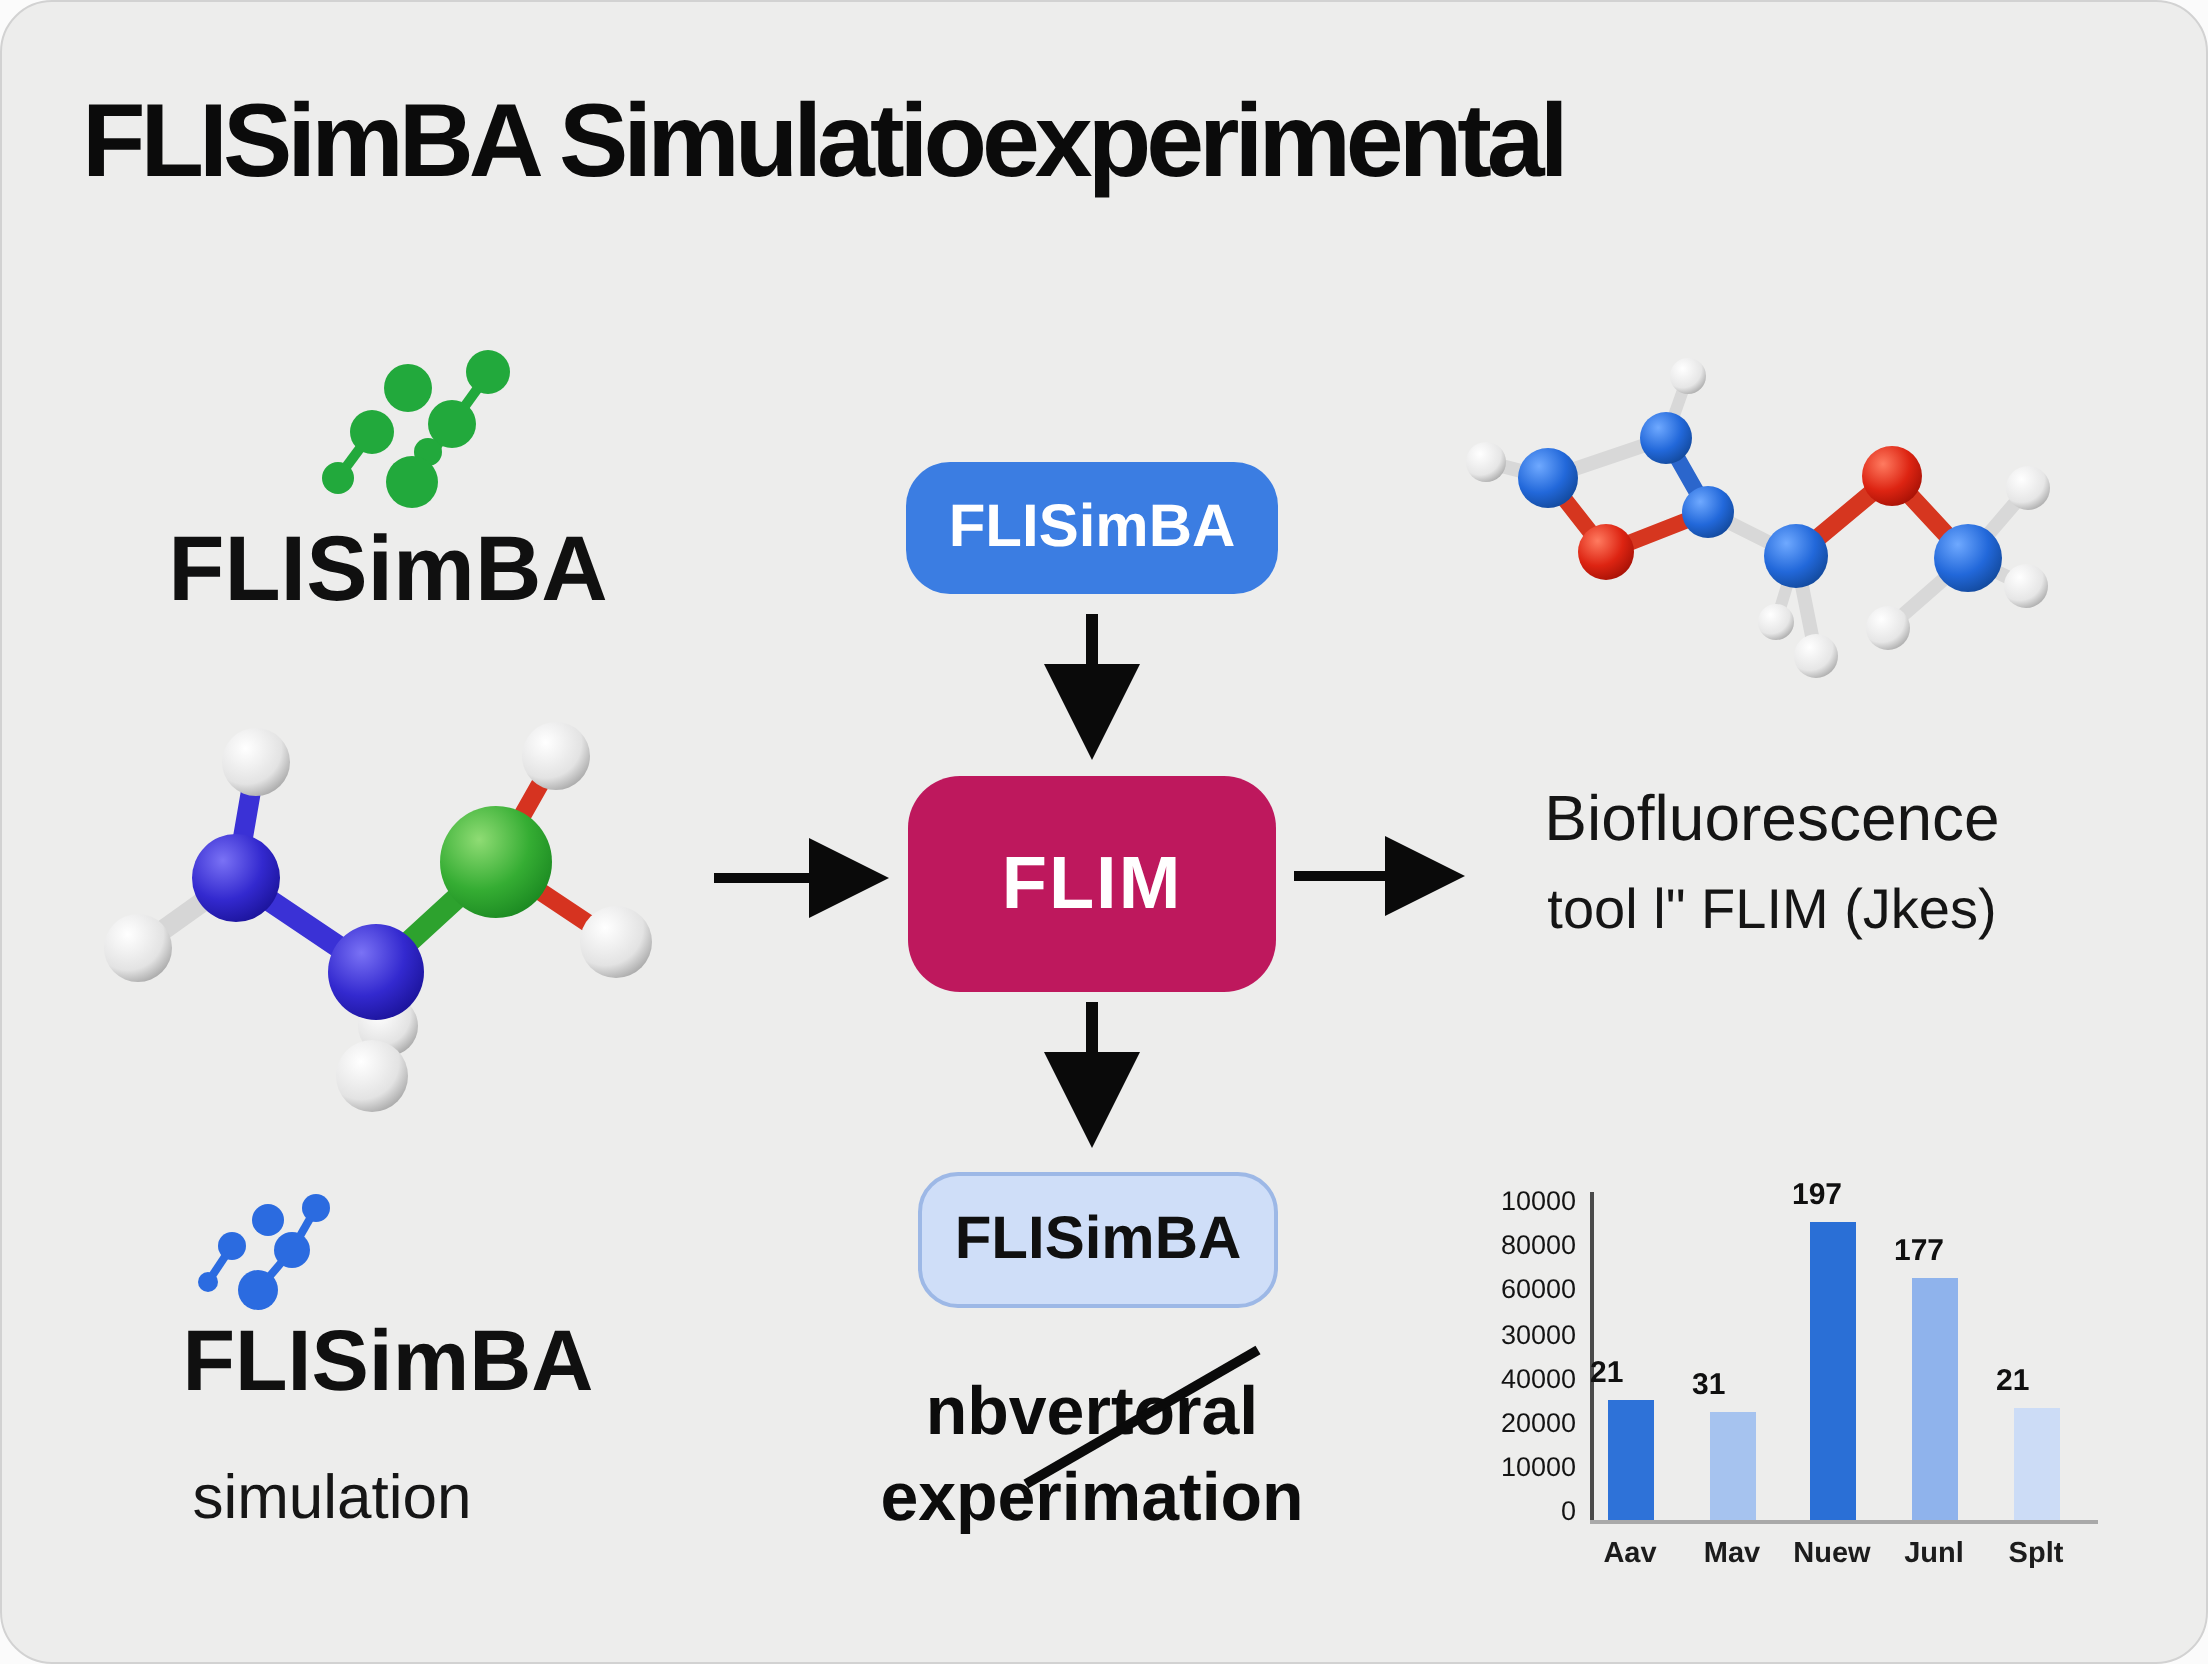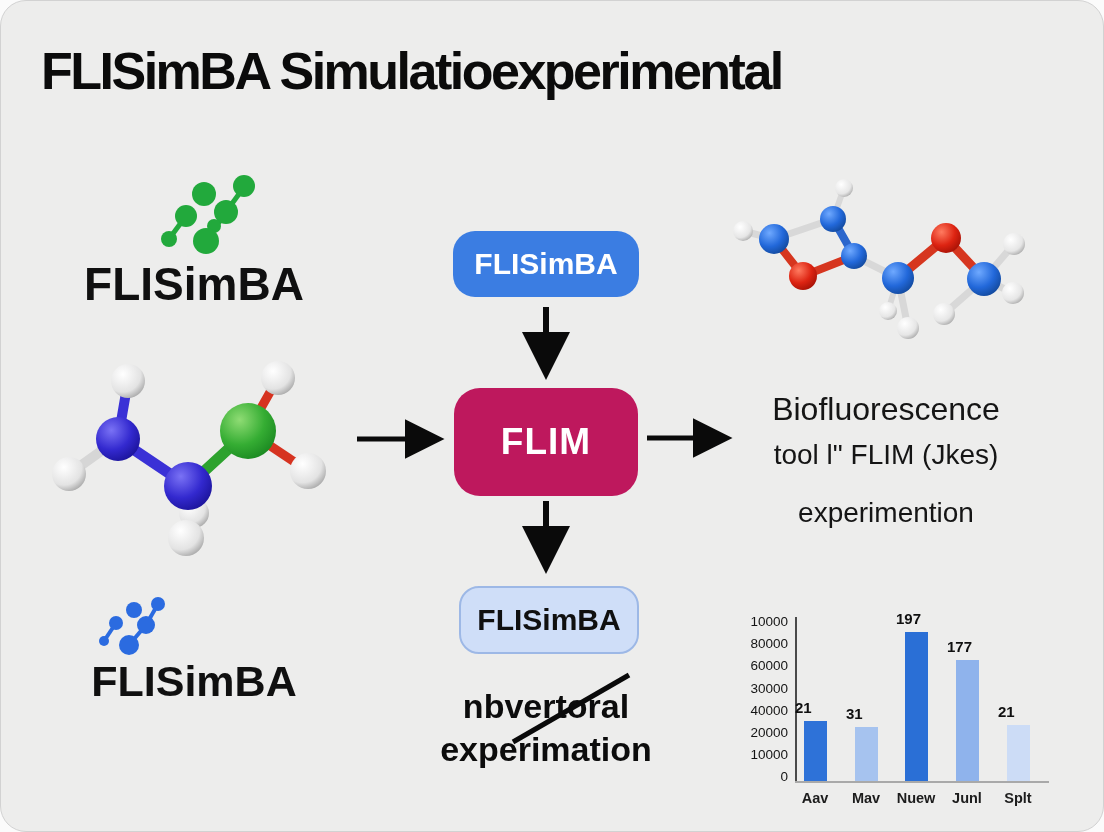--- a/index.html
+++ b/index.html
@@ -17,21 +17,21 @@
   .box-bot{left:458px;top:585px;width:180px;height:68px;border-radius:20px;background:#cfdef8;border:2px solid #9db8e6;color:#101010;font-size:30px;box-sizing:border-box;}
   .strike-block{left:395px;top:686px;width:300px;text-align:center;color:#0c0c0c;}
   .strike-l1{font-size:34px;font-weight:600;}
   .strike-l2{font-size:34px;font-weight:600;margin-top:4px;}
   .right-text{left:733px;top:390px;width:304px;text-align:center;color:#151515;}
   .rt-l1{font-size:32px;font-weight:500;}
   .rt-l2{font-size:28px;font-weight:500;margin-top:11px;white-space:nowrap;}
   .rt-l3{font-size:28px;font-weight:500;margin-top:26px;}
   .overlay{left:0;top:0;pointer-events:none;}
   
-  .chart{left:735px;top:603px;width:340px;height:220px;}
+  .chart{left:735px;top:582px;width:340px;height:220px;}
   .ytick{position:absolute;width:52px;text-align:right;font-size:13.5px;font-weight:500;color:#141414;line-height:13px;}
   .yaxis-line{position:absolute;left:59px;top:13px;width:2px;height:166px;background:#4a4a4a;}
   .xaxis-line{position:absolute;left:59px;top:177px;width:254px;height:2px;background:#a9a9a9;}
   .bar{position:absolute;}
   .bar-label{position:absolute;font-size:15px;font-weight:600;color:#101010;text-align:left;width:40px;}
   .xlabel{position:absolute;top:186px;width:60px;text-align:center;font-size:14.5px;font-weight:600;color:#1c1c1c;}
 </style>
 </head>
 <body>
 
@@ -106,34 +106,34 @@
       <circle cx="38" cy="17" r="8"></circle>
         <circle cx="62" cy="11" r="7"></circle>
       <circle cx="20" cy="30" r="7"></circle>
         <circle cx="50" cy="32" r="9"></circle>
       <circle cx="8" cy="48" r="5"></circle>
         <circle cx="33" cy="52" r="10"></circle>
     </g>
   </svg>
 
   <div class="abs big-label lbl-botleft">FLISimBA</div>
+  <div class="abs lbl-sim">simulation</div>
 
   <div class="abs flowbox box-top">FLISimBA</div>
   <div class="abs flowbox box-mid">FLIM</div>
   <div class="abs flowbox box-bot">FLISimBA</div>
 
   <div class="abs strike-block">
     <div class="strike-l1">nbvertoral</div>
     <div class="strike-l2">experimation</div>
   </div>
 
   <div class="abs right-text">
     <div class="rt-l1">Biofluorescence</div>
     <div class="rt-l2">tool l" FLIM (Jkes)</div>
-    <div class="rt-l3">experimention</div>
   </div>
 
   <svg class="abs" style="left:710px;top:160px;" width="390" height="210" viewBox="0 0 390 210">
     <defs>
       <radialGradient id="wb2" cx="35%" cy="30%" r="75%">
           <stop offset="0%" stop-color="#ffffff"></stop>
           <stop offset="70%" stop-color="#e6e6e6"></stop>
           <stop offset="100%" stop-color="#aeaeae"></stop>
         </radialGradient>
       <radialGradient id="bb2" cx="35%" cy="30%" r="75%">

